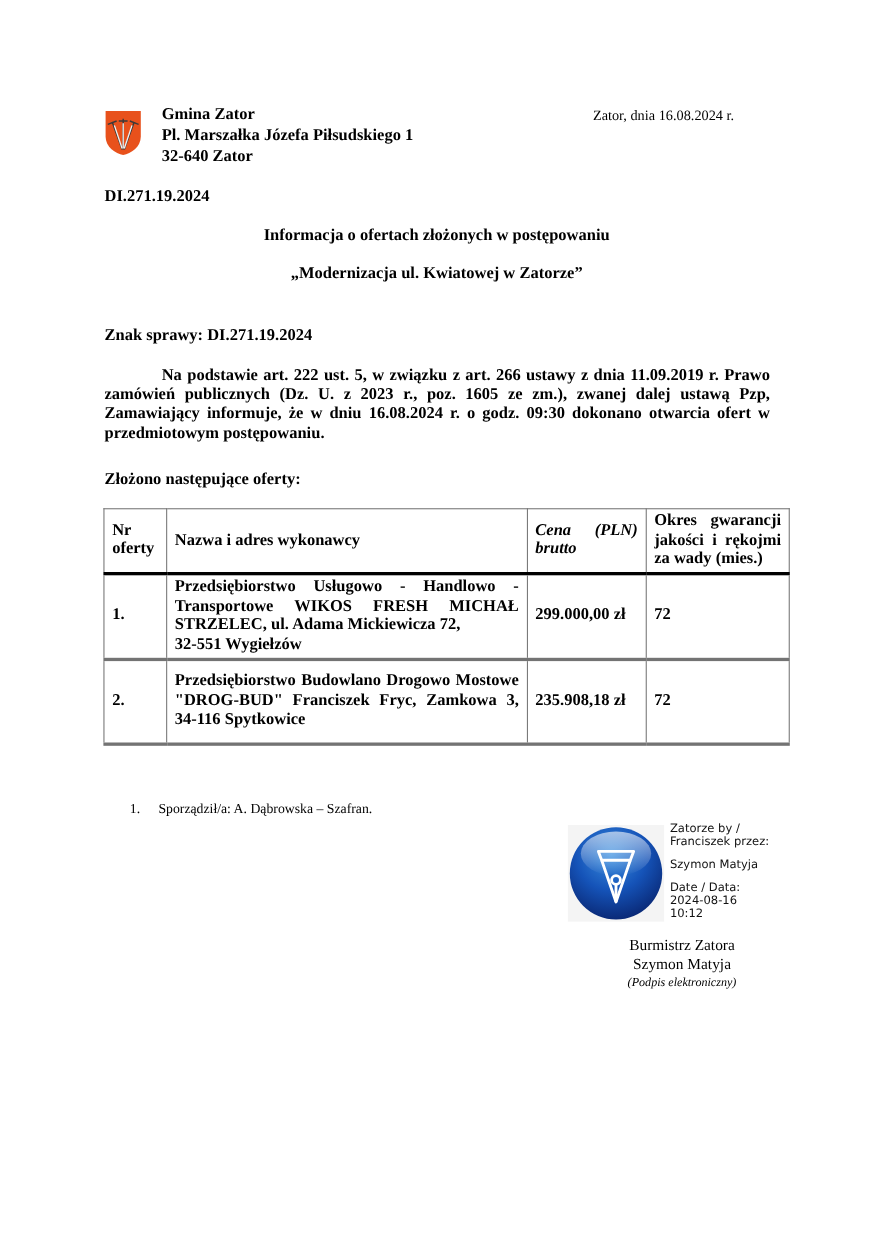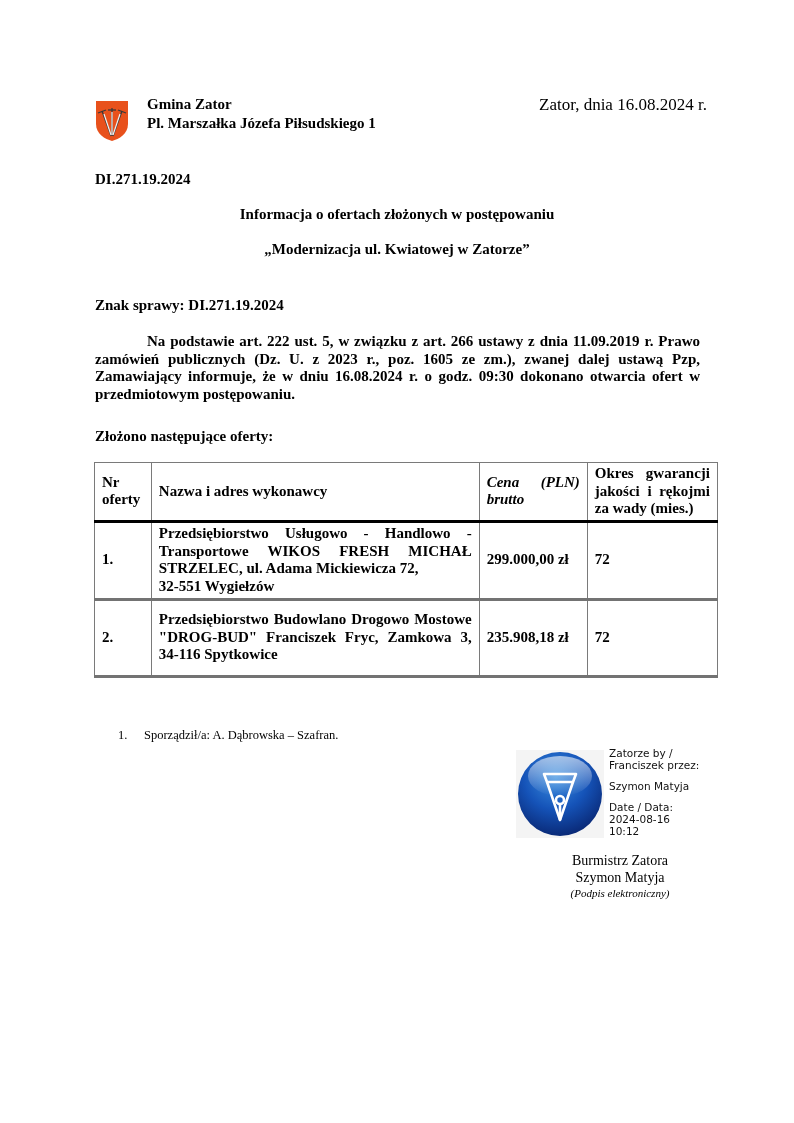--- a/index.html
+++ b/index.html
@@ -5,21 +5,21 @@
   html, body { margin: 0; padding: 0; background: #ffffff; }
   body { width: 794px; height: 1123px; position: relative; overflow: hidden;
          font-family: "Liberation Serif", serif; color: #000; }
   .abs { position: absolute; }
 
   #crest { left: 95px; top: 100px; width: 34px; height: 42px; }
 
   #sender { left: 147px; top: 95px; }
   #sender div { font-size: 15px; font-weight: bold; line-height: 19px; }
 
-  #place-date { left: 539px; top: 95px; font-size: 17px; line-height: 19px; }
+  #place-date { left: 539px; top: 95px; font-size: 13px; line-height: 19px; }
 
   #ref-number { left: 95px; top: 171px; font-size: 15px; font-weight: bold; }
 
   #title { left: 0; width: 794px; top: 206px; text-align: center; font-size: 15px; font-weight: bold; }
   #subtitle { left: 0; width: 794px; top: 241px; text-align: center; font-size: 15px; font-weight: bold; }
 
   #case-sign { left: 95px; top: 297px; font-size: 15px; font-weight: bold; }
 
   #intro { left: 95px; top: 333px; width: 605px; font-size: 15px; font-weight: bold;
            line-height: 17.5px; text-align: justify; text-indent: 52px; }
@@ -69,20 +69,21 @@
       <line x1="9" y1="14" x2="16" y2="35"></line>
       <line x1="17" y1="12" x2="17" y2="35"></line>
       <line x1="25" y1="14" x2="18" y2="35"></line>
     </g>
   </svg>
 </div>
 
 <div id="sender" class="abs">
   <div>Gmina Zator</div>
   <div>Pl. Marszałka Józefa Piłsudskiego 1</div>
+  <div>32-640 Zator</div>
 </div>
 
 <div id="place-date" class="abs">Zator, dnia 16.08.2024 r.</div>
 
 <div id="ref-number" class="abs">DI.271.19.2024</div>
 
 <div id="title" class="abs">Informacja o ofertach złożonych w postępowaniu</div>
 <div id="subtitle" class="abs">„Modernizacja ul. Kwiatowej w Zatorze”</div>
 
 <div id="case-sign" class="abs">Znak sprawy: DI.271.19.2024</div>

